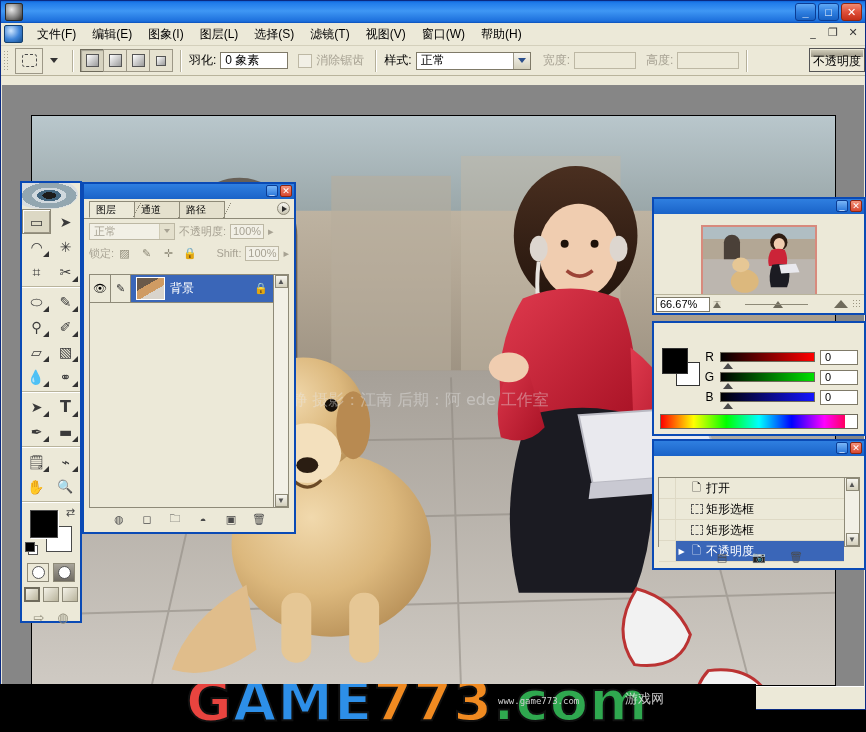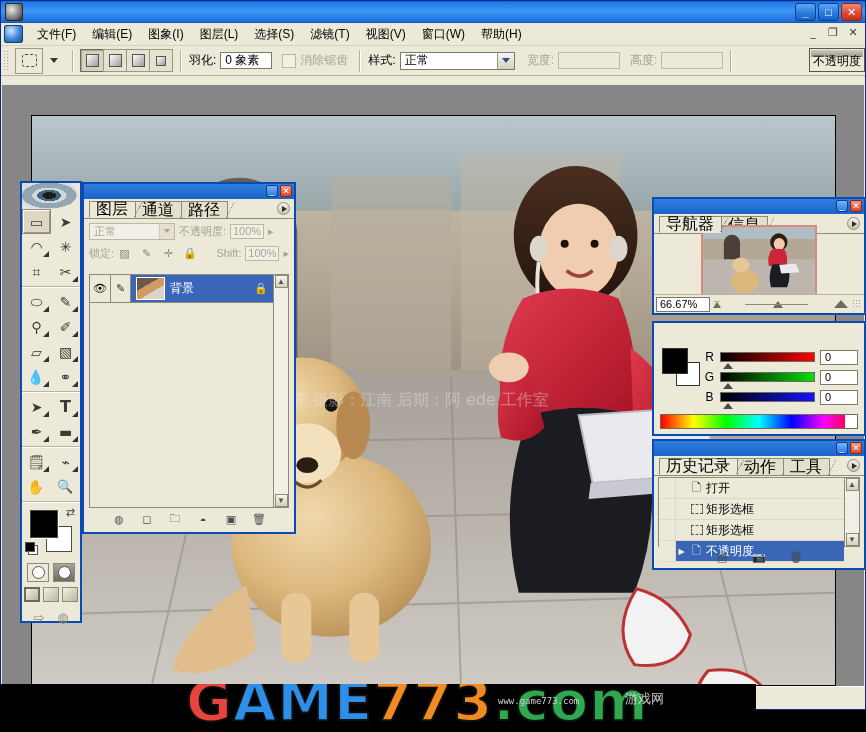--- a/index.html
+++ b/index.html
@@ -89,21 +89,21 @@
   .panel{position:absolute;background:#ece9d8;border:2px solid #0a4ab5;box-sizing:border-box;}
   .pbar{height:15px;background:linear-gradient(to bottom,#2f7fe0,#1a63c8);
         position:relative;display:flex;align-items:center;}
   .pbar .btns{position:absolute;right:2px;top:1px;display:flex;gap:2px;}
   .pb{width:12px;height:12px;border:1px solid #0b3c94;border-radius:2px;
       background:linear-gradient(to bottom,#79b6f7,#2a77db);color:#fff;font-size:9px;
       display:flex;align-items:center;justify-content:center;box-sizing:border-box;line-height:1;}
   .pb.close{background:linear-gradient(to bottom,#f4937b,#d8472f);border-color:#8c2512;}
   .ptabs{height:19px;background:#ece9d8;display:flex;align-items:flex-end;position:relative;
          border-bottom:1px solid #8e8a78;padding-left:5px;}
-  .ptab{height:17px;padding:0 7px 0 6px;font-size:16px;color:#000;display:flex;align-items:center;
+  .ptab{height:17px;padding:0 18px 0 6px;font-size:10px;color:#000;display:flex;align-items:center;
         background:#e4e0cd;border:1px solid #8e8a78;border-bottom:none;margin-right:-1px;
         box-sizing:border-box;position:relative;}
   .ptab.active{background:#ece9d8;border-bottom:1px solid #ece9d8;z-index:2;font-weight:normal;}
   .ptab .skew{position:absolute;right:-7px;top:0;width:8px;height:100%;
     background:linear-gradient(to bottom right,transparent 49%,#8e8a78 49%,#8e8a78 53%,transparent 53%);}
   .pmenu{position:absolute;right:4px;top:3px;width:13px;height:13px;border-radius:50%;
     background:linear-gradient(to bottom,#f6f5ef,#c9c5b1);border:1px solid #8e8a78;
     display:flex;align-items:center;justify-content:center;box-sizing:border-box;}
   .pmenu:after{content:"";width:0;height:0;border-top:3px solid transparent;
     border-bottom:3px solid transparent;border-left:5px solid #2b2b2b;margin-left:1px;}
@@ -310,21 +310,21 @@
           </div>
         <div class="sm">
             <div class="sq"></div>
           </div>
         <div class="sm">
             <div class="sq sm2"></div>
           </div>
       </div>
       <div class="vsep"></div>
       <div class="opt-label">羽化:</div>
-      <div class="opt-field" style="width:52px">0 象素</div>
+      <div class="opt-field" style="width:68px">0 象素</div>
       <div style="width:10px"></div>
       <div class="opt-cb"></div>
       <div class="opt-label dis">消除锯齿</div>
       <div class="vsep"></div>
       <div class="opt-label">样式:</div>
       <div class="combo" style="width:115px">
         <span>正常</span>
         <span class="arrow"></span>
       </div>
       <div style="width:12px"></div>
@@ -621,31 +621,20 @@
         </div>
       </div>
 
       <div class="panel" id="navi">
         <div class="pbar">
           <div class="btns">
             <div class="pb">_</div>
             <div class="pb close">✕</div>
           </div>
         </div>
-        <div class="ptabs">
-          <div class="ptab active">
-              <span>导航器</span>
-              <i class="skew"></i>
-            </div>
-          <div class="ptab">
-              <span>信息</span>
-              <i class="skew"></i>
-            </div>
-          <div class="pmenu"></div>
-        </div>
         <div class="nv-thumb">
           <svg width="112" height="72" viewBox="0 0 805 571" preserveAspectRatio="none">
             <rect x="0" y="0" width="805" height="270" fill="#b3a795"></rect>
             <rect x="0" y="0" width="805" height="95" fill="#b0bec3"></rect>
             <rect x="0" y="255" width="805" height="316" fill="#bcb6af"></rect>
             <path d="M150 255 L150 120 A58 58 0 0 1 266 120 L266 255 Z" fill="#4a4038"></path>
             <ellipse cx="300" cy="430" rx="100" ry="92" fill="#dcb87d"></ellipse>
             <ellipse cx="272" cy="300" rx="62" ry="58" fill="#e6c795"></ellipse>
             <ellipse cx="545" cy="120" rx="62" ry="70" fill="#2e1c11"></ellipse>
             <ellipse cx="548" cy="135" rx="40" ry="47" fill="#f0cdb0"></ellipse>
@@ -699,35 +688,20 @@
         </div>
       </div>
 
       <div class="panel" id="history">
         <div class="pbar">
           <div class="btns">
             <div class="pb">_</div>
             <div class="pb close">✕</div>
           </div>
         </div>
-        <div class="ptabs">
-          <div class="ptab active">
-              <span>历史记录</span>
-              <i class="skew"></i>
-            </div>
-          <div class="ptab">
-              <span>动作</span>
-              <i class="skew"></i>
-            </div>
-          <div class="ptab">
-              <span>工具</span>
-              <i class="skew"></i>
-            </div>
-          <div class="pmenu"></div>
-        </div>
         <div class="hs-list">
           <div class="hs-items">
             <div class="hrow">
               <span class="snapbox"></span>
               <span class="marker"></span>
               <span class="hicon">🗋</span>
               <span>打开</span>
             </div>
             <div class="hrow">
               <span class="snapbox"></span>

